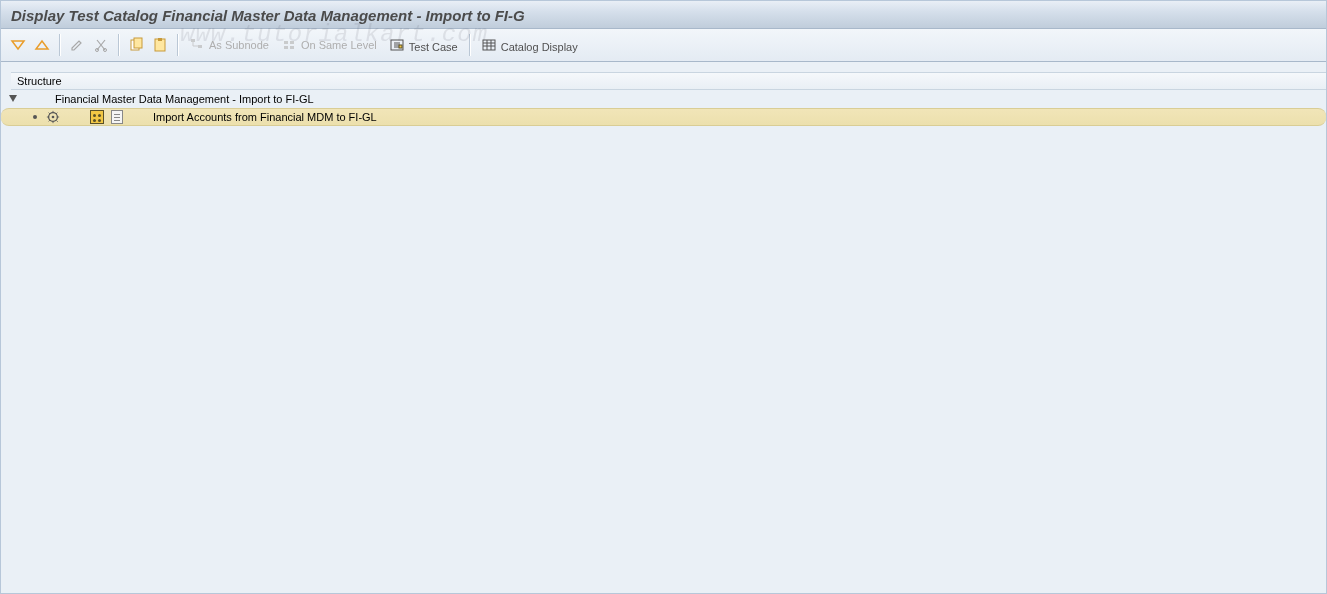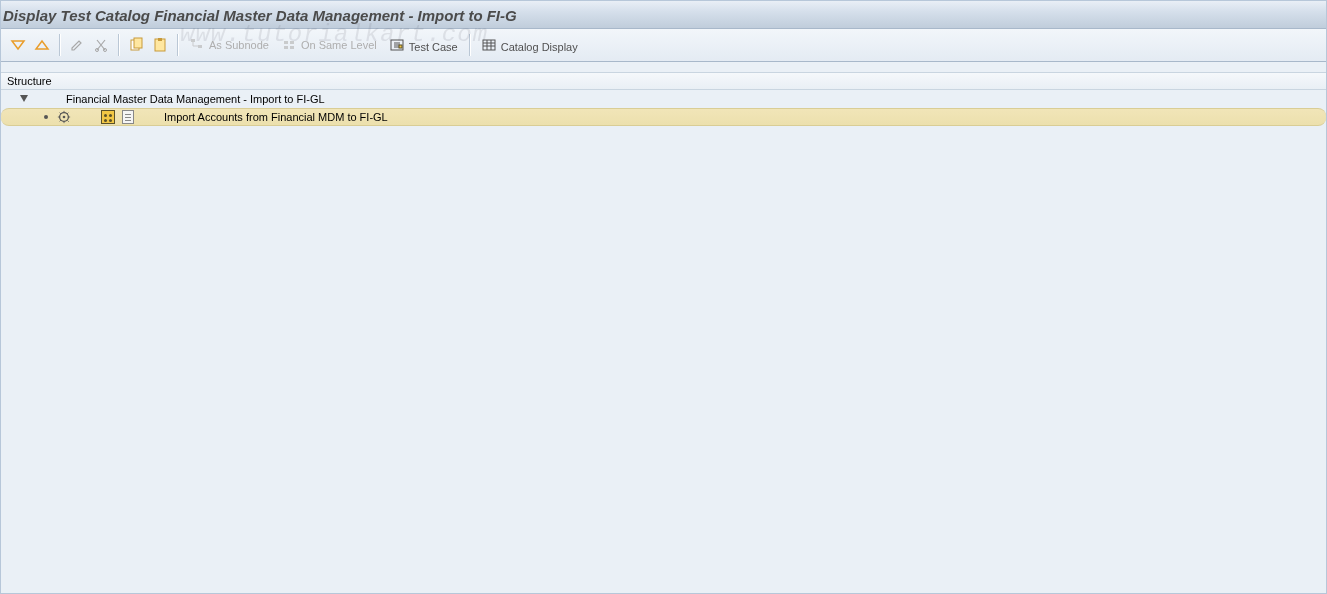--- a/index.html
+++ b/index.html
@@ -8,21 +8,21 @@
       font-size: 11px;
       background: #eaf0f6;
       width: 1327px;
       height: 594px;
       overflow: hidden;
       border: 1px solid #b7c7d9;
     }
     .titlebar {
       background: linear-gradient(to bottom, #e9eff6 0%, #d5dfeb 40%, #c0cddb 100%);
       border-bottom: 1px solid #a8b8ca;
-      padding: 7px 10px 6px 2px;
+      padding: 7px 10px 6px 10px;
       height: 28px;
       display: flex;
       align-items: center;
     }
     .titlebar .title {
       font-weight: bold;
       font-style: italic;
       font-size: 15px;
       color: #4b4b4b;
     }
@@ -47,25 +47,26 @@
     .tb-btn.enabled { color: #505050; align-items: flex-end; }
     .tb-sep { width: 1px; background: #bac7d5; height: 22px; margin: 0 4px; box-shadow: 1px 0 0 #fff; }
     .tb-label { font-size: 11px; white-space: nowrap; }
     .tb-btn.disabled svg, .tb-btn:not(.enabled) svg { opacity: 0.7; }
     .structure-header {
       background: linear-gradient(to bottom, #f5f8fb 0%, #e9eff5 100%);
       border-top: 1px solid #c9d5e0;
       border-bottom: 1px solid #c9d5e0;
       padding: 2px 6px;
       margin-top: 10px;
+      margin-left: 10px;
     }
     .tree-area { background: #eaf0f6; }
     .tree-row {
       display: flex; align-items: center; height: 18px;
-      padding-left: 17px; gap: 4px;
+      padding-left: 6px; gap: 4px;
       border-bottom: 1px solid rgba(0,0,0,0);
     }
     .tree-row.line1 { background: #eaf0f6; }
     .tree-row.line2 {
       background: linear-gradient(to bottom, #f1e5b8 0%, #ece0ad 100%);
       border-top: 1px solid #d9cd95;
       border-bottom: 1px solid #d9cd95;
       border-radius: 8px;
     }
     .tri { width: 0; height: 0; }

